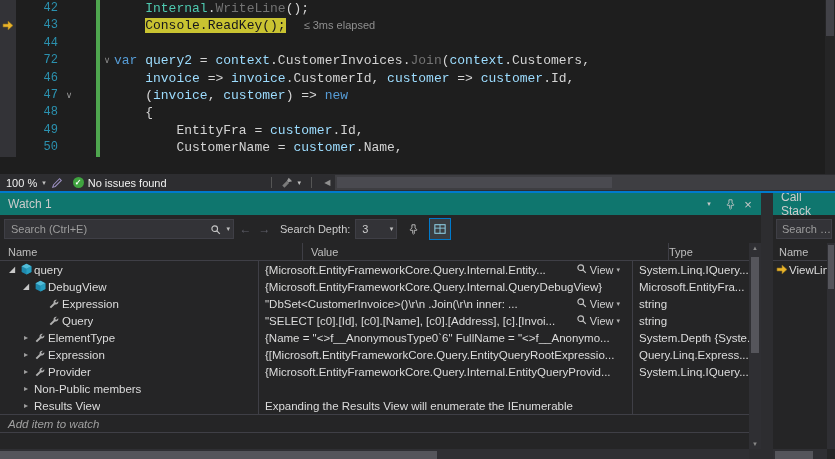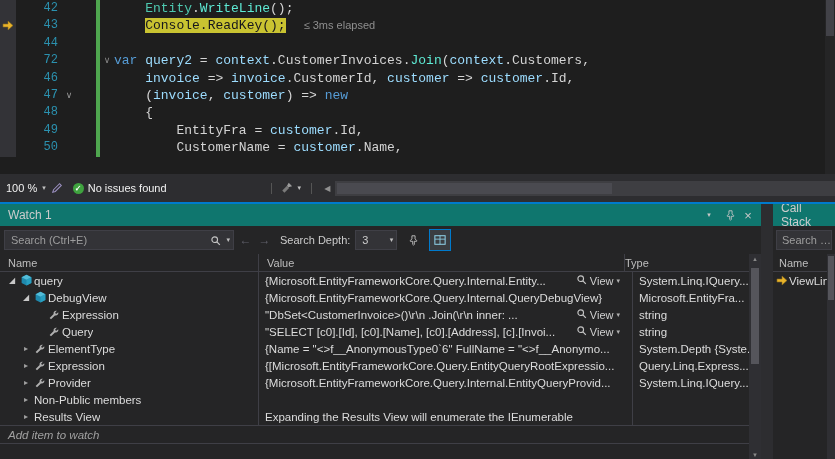--- a/index.html
+++ b/index.html
@@ -11,28 +11,28 @@
   .cl{display:flex;height:17.4px;line-height:17.4px;font-family:"Liberation Mono",monospace;font-size:13px;}
   .bpm{flex:0 0 16px;background:#333337;position:relative;}
   .exec{position:absolute;left:2px;top:3px;}
   .exec svg{display:block;}
   .ln{flex:0 0 42px;text-align:right;padding-right:4px;color:var(--line-number,#2b91af);font-size:12px;}
   .gchev{flex:0 0 14px;color:#9a9a9a;font-size:9px;text-align:center;font-family:"Liberation Sans",sans-serif;}
   .g1{flex:0 0 20px;}
   .chg{flex:0 0 4px;background:var(--change-bar-green,#4fa64f);}
   .out{flex:0 0 14px;color:#8a8a8a;font-size:9px;text-align:center;font-family:"Liberation Sans",sans-serif;}
   .code{flex:1;margin:0;white-space:pre;font:inherit;color:#d4d4d4;overflow:hidden;}
-  .tk-p{color:#d4d4d4}.tk-k{color:#569cd6}.tk-t{color:#4ec9b0}.tk-m{color:#5eead4}.tk-v{color:#9cdcfe}
+  .tk-p{color:#d4d4d4}.tk-k{color:#569cd6}.tk-t{color:#4ec9b0}.tk-m{color:#737373}.tk-v{color:#9cdcfe}
   .curstmt{background:var(--current-statement-bg,#c9c331);color:#16161c;}
   .perf{margin-left:18px;font-family:"Liberation Sans",sans-serif;font-size:11px;color:#8f8f8f;}
   .ed-scroll{position:absolute;top:0;right:0;width:10px;height:174px;background:#252526;}
   .ed-thumb{position:absolute;top:0;left:1px;width:8px;height:36px;background:#424248;}
 
   
-  .sbar{height:28px;background:#2d2d30;display:flex;align-items:center;font-size:11px;color:#f1f1f1;}
+  .sbar{height:17px;background:#2d2d30;display:flex;align-items:center;font-size:11px;color:#f1f1f1;}
   .sb-zoom{padding:0 2px 0 6px;}
   .caret{font-size:7px;color:#c0c0c0;padding:0 3px;}
   .sb-icon{width:16px;display:flex;justify-content:center;align-items:center;}
   .sb-health{display:flex;align-items:center;gap:4px;margin-left:8px;}
   .chk{width:11px;height:11px;border-radius:50%;background:var(--health-green,#3fa33f);color:#fff;
        font-size:8px;line-height:11px;text-align:center;font-weight:bold;}
   .sb-sep{width:1px;height:11px;background:#555;margin:0 7px;}
   .sb-sep.far{margin-left:104px;}
   .sb-left-arrow{color:#909090;font-size:8px;padding:0 5px;}
   .sb-track{flex:1;height:15px;background:#3e3e42;position:relative;}
@@ -59,21 +59,21 @@
   .sb-mag{display:flex;padding:0 2px;}
   .navarrow{color:#60606a;font-size:12px;width:15px;text-align:center;margin-left:4px;}
   .depth-label{font-size:11px;color:#cccccc;margin:0 5px 0 8px;}
   .depth-combo{display:flex;align-items:center;width:42px;height:20px;background:#333337;border:1px solid #3f3f46;box-sizing:border-box;}
   .depth-combo .val{flex:1;padding-left:6px;font-size:11px;color:#cccccc;}
   .tbtn{width:22px;height:22px;display:flex;align-items:center;justify-content:center;margin-left:5px;box-sizing:border-box;}
   .tbtn.sel{border:1px solid var(--accent,#007acc);background:#3a3d41;}
 
   .ghead{display:flex;height:17px;border-bottom:1px solid #3f3f46;align-items:stretch;font-size:11px;color:#bebebe;}
   .gh-name{flex:0 0 258px;padding-left:8px;box-sizing:border-box;display:flex;align-items:center;}
-  .gh-value{flex:0 0 366px;padding-left:8px;box-sizing:border-box;border-left:1px solid #3f3f46;display:flex;align-items:center;}
+  .gh-value{flex:0 0 366px;padding-left:8px;box-sizing:border-box;border-left:1px solid #3f3f46;display:flex;align-items:center;margin-left:44px;}
   .gh-type{flex:1;padding-left:0;border-left:1px solid #3f3f46;display:flex;align-items:center;}
 
   .wrow{display:flex;height:17px;align-items:stretch;font-size:11.5px;color:#dcdcdc;}
   .wc-name{flex:0 0 258px;display:flex;align-items:center;box-sizing:border-box;overflow:hidden;white-space:nowrap;}
   .expander{flex:0 0 12px;font-size:8px;color:#c8c8c8;text-align:center;}
   .expander.collapsed{color:#a0a0a0;}
   .row-icon{flex:0 0 16px;display:flex;align-items:center;justify-content:center;}
   .row-icon.noicon{flex:0 0 2px;}
   .wname{overflow:hidden;white-space:nowrap;}
   .wc-value{flex:0 0 366px;border-left:1px solid #3f3f46;display:flex;align-items:center;box-sizing:border-box;padding:0 4px 0 6px;overflow:hidden;}
@@ -113,21 +113,21 @@
 
   <div class="editor">
     <div>
         <div class="cl">
           <span class="bpm"></span>
           <span class="ln">42</span>
           <span class="gchev"></span>
           <span class="g1"></span>
           <span class="chg"></span>
           <span class="out"></span>
-          <pre class="code"><span class="tk-p">    </span><span class="tk-t">Entity</span><span class="tk-p">.</span><span class="tk-m">WriteLine</span><span class="tk-p">();</span></pre>
+          <pre class="code"><span class="tk-p">    </span><span class="tk-t">Internal</span><span class="tk-p">.</span><span class="tk-m">WriteLine</span><span class="tk-p">();</span></pre>
         </div>
         <div class="cl">
           <span class="bpm">
             <span class="exec">
               <svg width="12" height="11" viewBox="0 0 12 11">
                 <path d="M1 4h5V1l5 4.5L6 10V7H1z" fill="#e8b32a" stroke="#8a6d1c" stroke-width="0.6"></path>
               </svg>
             </span>
           </span>
           <span class="ln">43</span>

